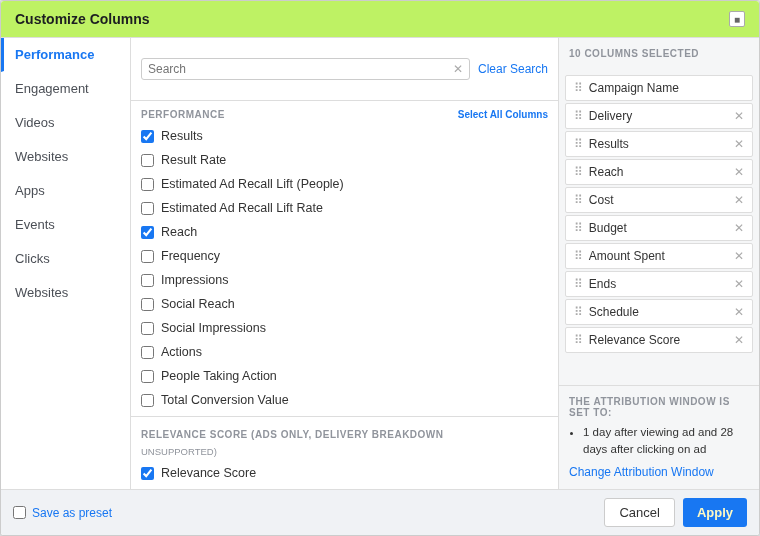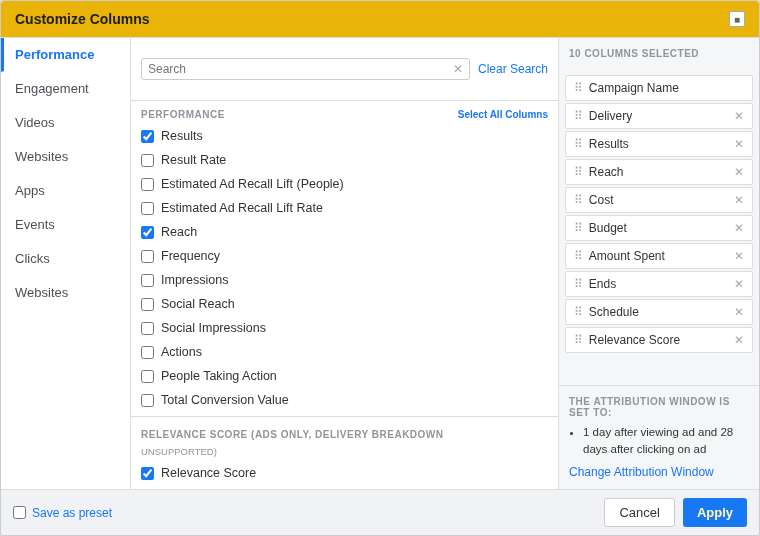--- a/index.html
+++ b/index.html
@@ -18,21 +18,21 @@
       width: 760px;
       height: 536px;
       background: #fff;
       border: 1px solid #ccc;
       border-radius: 3px;
       display: flex;
       flex-direction: column;
       box-shadow: 0 2px 8px rgba(0,0,0,0.2);
     }
     .modal-header {
-      background: #eab308;
+      background: #bef264;
       border-bottom: 1px solid #ddd;
       padding: 10px 14px;
       display: flex;
       align-items: flex-end;
       justify-content: space-between;
       border-radius: 3px 3px 0 0;
       gap: 41px;
     }
     .modal-title {
       font-size: 14px;

